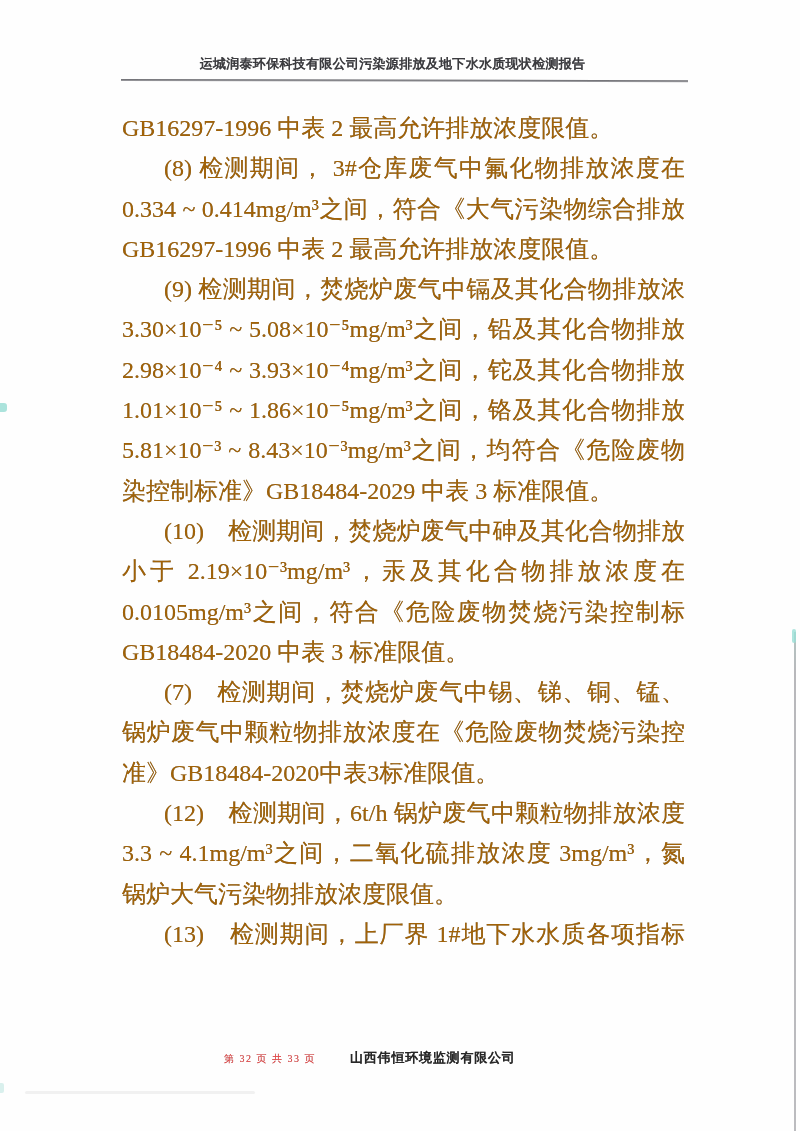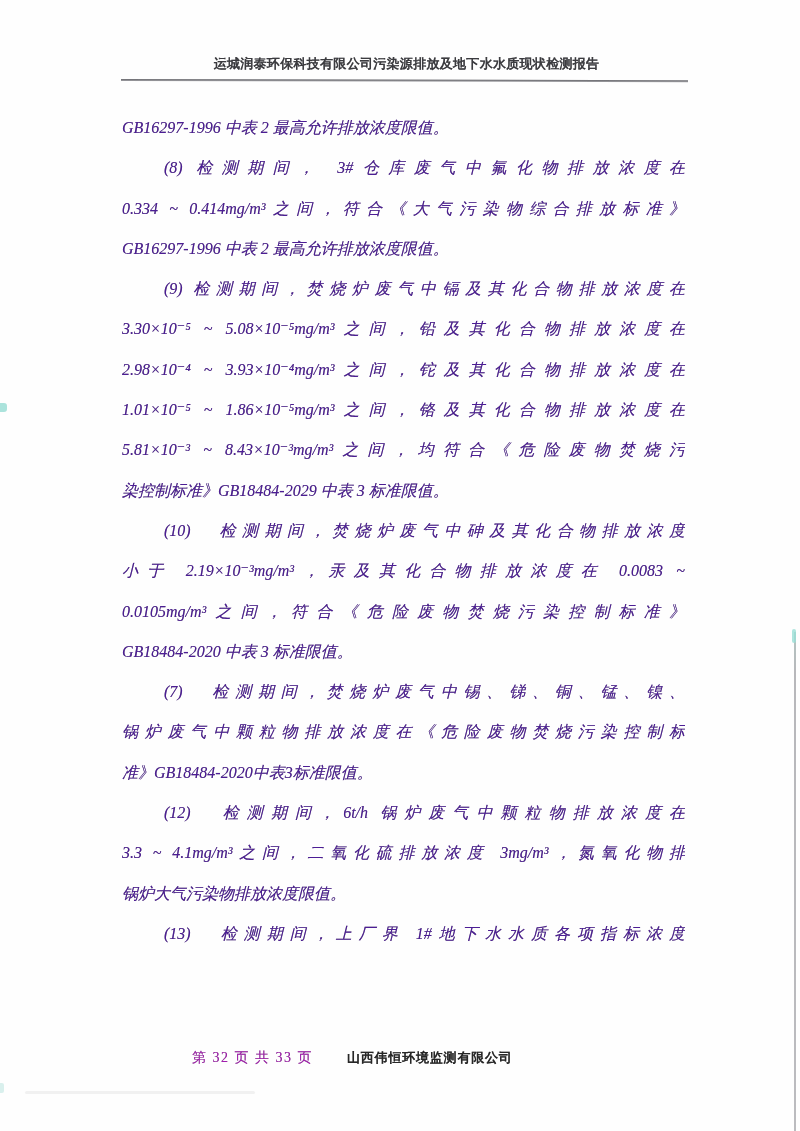--- a/index.html
+++ b/index.html
@@ -10,43 +10,42 @@
     overflow: hidden;
   }
   .page {
     position: relative;
     width: 800px; height: 1131px;
     background: #fefefe;
   }
   
   .header-title {
     position: absolute;
-    top: 55px; left: 124px; width: 565px;
+    top: 55px; left: 110px; width: 565px;
     text-align: center;
     font-size: 13px;
     font-weight: bold;
     color: #3b3b3f;
     letter-spacing: 0.3px;
     text-shadow: 0 0 0.4px rgba(60,60,64,0.5);
   }
   .header-rule {
     position: absolute;
     top: 79px; left: 121px; width: 567px; height: 2px;
     background: linear-gradient(to bottom, #67676c, #a2a2a6);
     transform: rotate(0.12deg);
     transform-origin: left center;
   }
   
   .doc-body {
     position: absolute;
     top: 108px; left: 122px; width: 563px;
-    font-size: 16px;
-    color: #4c1d95;
+    font-size: 24px;
+    color: #a16207;
     text-shadow: 0 0 0.5px rgba(44,44,44,0.55);
-    font-style: italic;
   }
   .line {
     height: 40.3px;
     line-height: 40.3px;
     white-space: normal;
     overflow: hidden;
     text-align: justify;
     text-align-last: left;
     text-justify: inter-character;
   }
@@ -54,24 +53,25 @@
   .line.indent { text-indent: 42px; }
   
   .footer {
     position: absolute;
     top: 1049px; left: 192px;
     display: flex;
     align-items: baseline;
     gap: 34px;
   }
   .footer-page {
-    font-size: 14px;
-    color: #a21caf;
+    font-size: 10px;
+    color: #ef4444;
     letter-spacing: 1.5px;
     text-shadow: 0 0 0.4px rgba(46,46,46,0.5);
+    margin-left: 32px;
   }
   .footer-company {
     font-size: 13px;
     font-weight: bold;
     color: #272727;
     letter-spacing: 0.8px;
     text-shadow: 0 0 0.4px rgba(39,39,39,0.55);
   }
   
   .speck-left {

